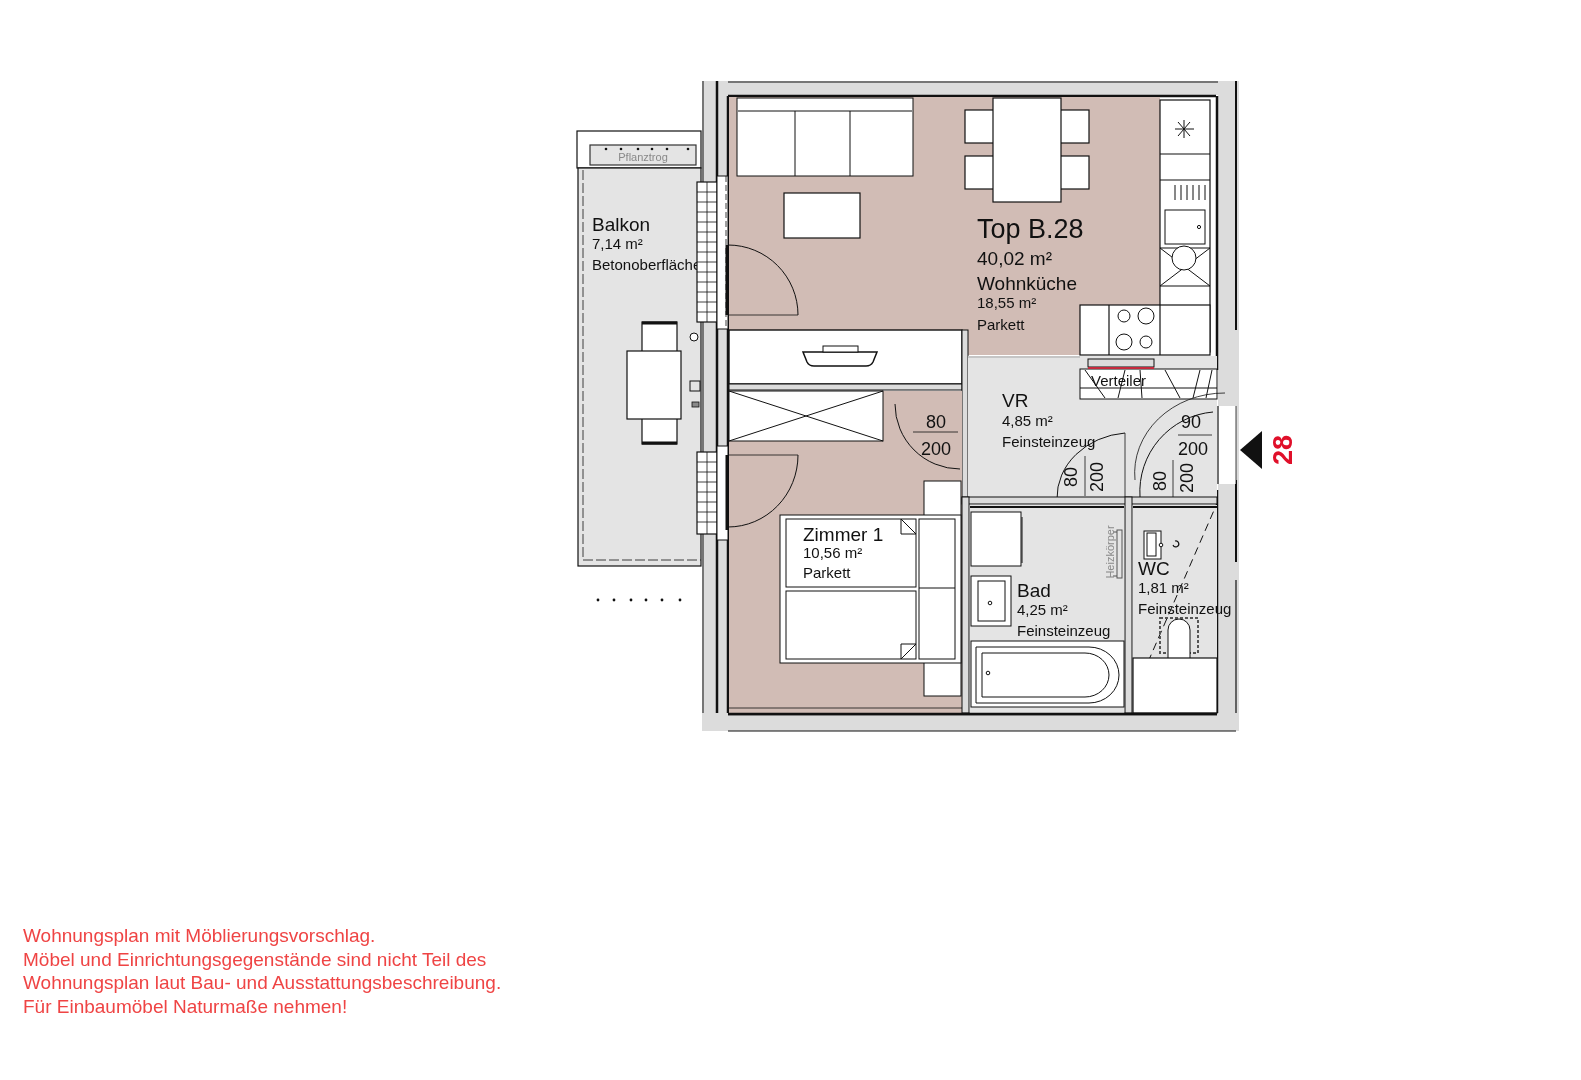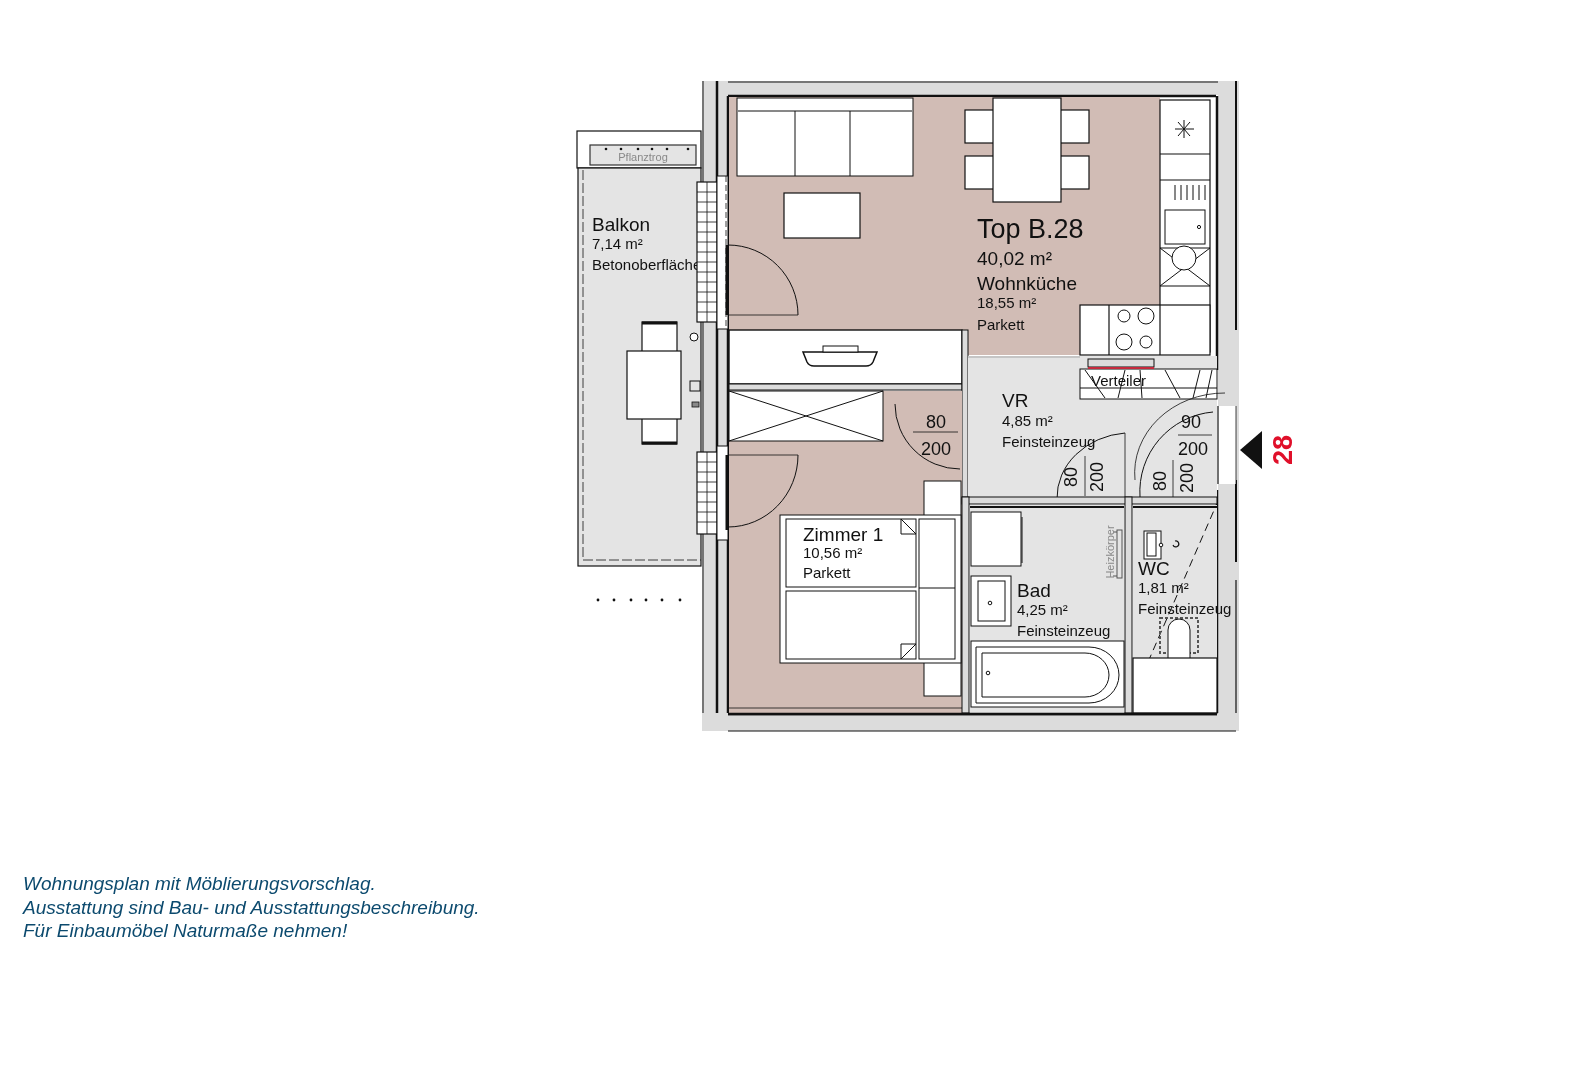--- a/index.html
+++ b/index.html
@@ -1,19 +1,19 @@
 <!DOCTYPE html>
 <html><head>
 <meta charset="utf-8">
 <style>
   html, body { margin:0; padding:0; background:#ffffff; }
   body { width:1581px; height:1080px; position:relative; overflow:hidden; font-family:"Liberation Sans", sans-serif; }
   #plan { position:absolute; left:0; top:0; width:1581px; height:1080px; }
   .lbl { font-family:"Liberation Sans", sans-serif; fill:#111; }
-  .notes { position:absolute; left:23px; top:872px; font-family:"Liberation Sans", sans-serif; font-style:italic; font-size:19px; line-height:23.7px; color:#0c4a6e; }
+  .notes { position:absolute; left:23px; top:924px; font-family:"Liberation Sans", sans-serif; font-size:19px; line-height:23.7px; color:#ef4444; }
   .notes div { white-space:nowrap; }
 </style>
 </head>
 <body>
 
 <svg id="plan" viewBox="0 0 1581 1080" xmlns="http://www.w3.org/2000/svg">
 
   <g>
     <rect x="577" y="131" width="124" height="37" fill="#fff" stroke="#111" stroke-width="1.2"></rect>
     <rect x="590" y="145" width="106" height="20" fill="#e4e4e4" stroke="#333" stroke-width="1.2"></rect>
@@ -325,15 +325,16 @@
     <text class="lbl" x="1138" y="593" font-size="15">1,81 m²</text>
     <text class="lbl" x="1138" y="614" font-size="15">Feinsteinzeug</text>
   </g>
 
   <line x1="728" y1="714" x2="1217" y2="714" stroke="#111" stroke-width="2.5"></line>
   <line x1="728" y1="708" x2="962" y2="708" stroke="#111" stroke-width="0.8"></line>
 </svg>
 
 <div class="notes">
   <div>Wohnungsplan mit Möblierungsvorschlag.</div>
-  <div>Ausstattung sind Bau- und Ausstattungsbeschreibung.</div>
+  <div>Möbel und Einrichtungsgegenstände sind nicht Teil des</div>
+  <div>Wohnungsplan laut Bau- und Ausstattungsbeschreibung.</div>
   <div>Für Einbaumöbel Naturmaße nehmen!</div>
 </div>
 
 </body></html>

